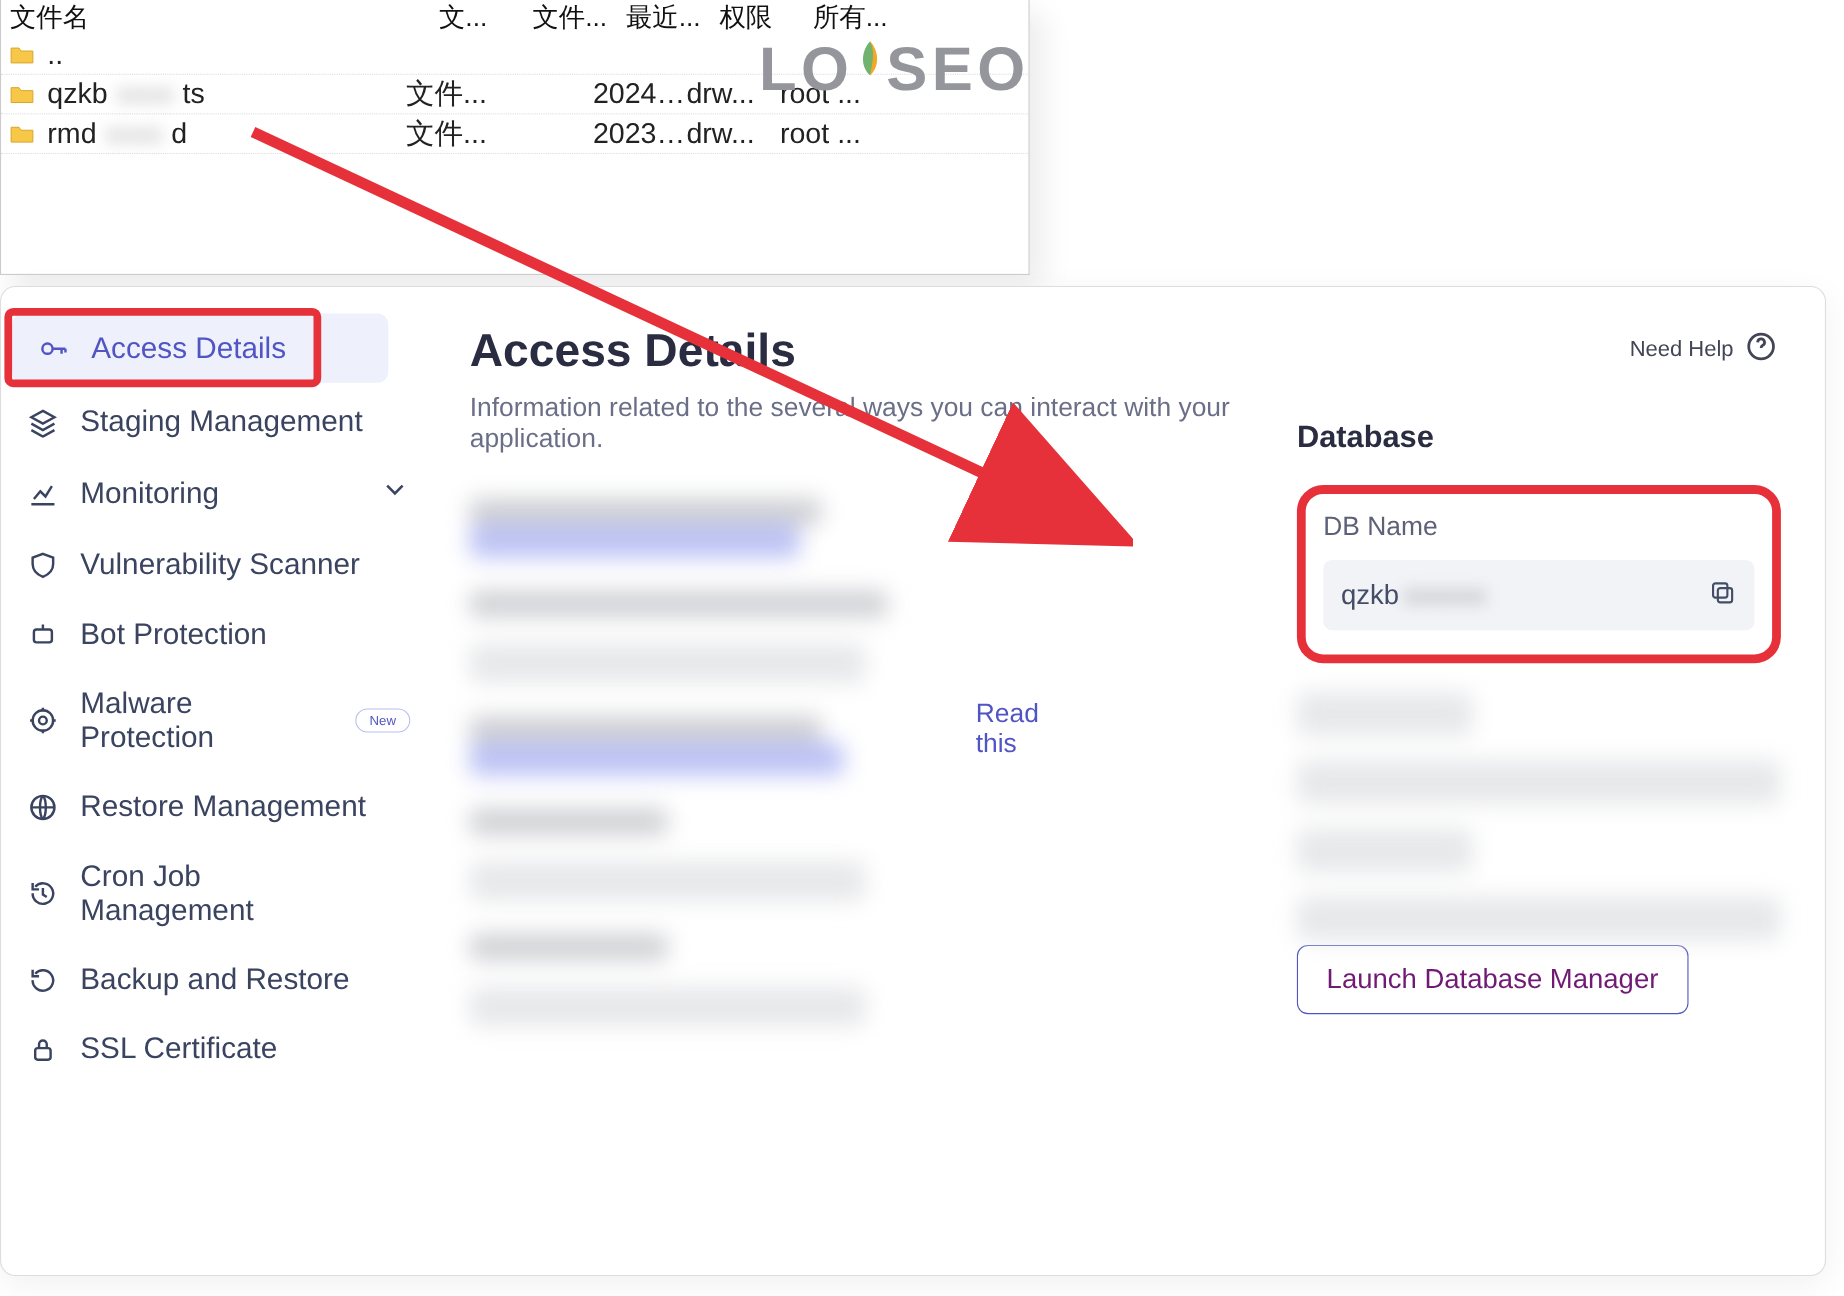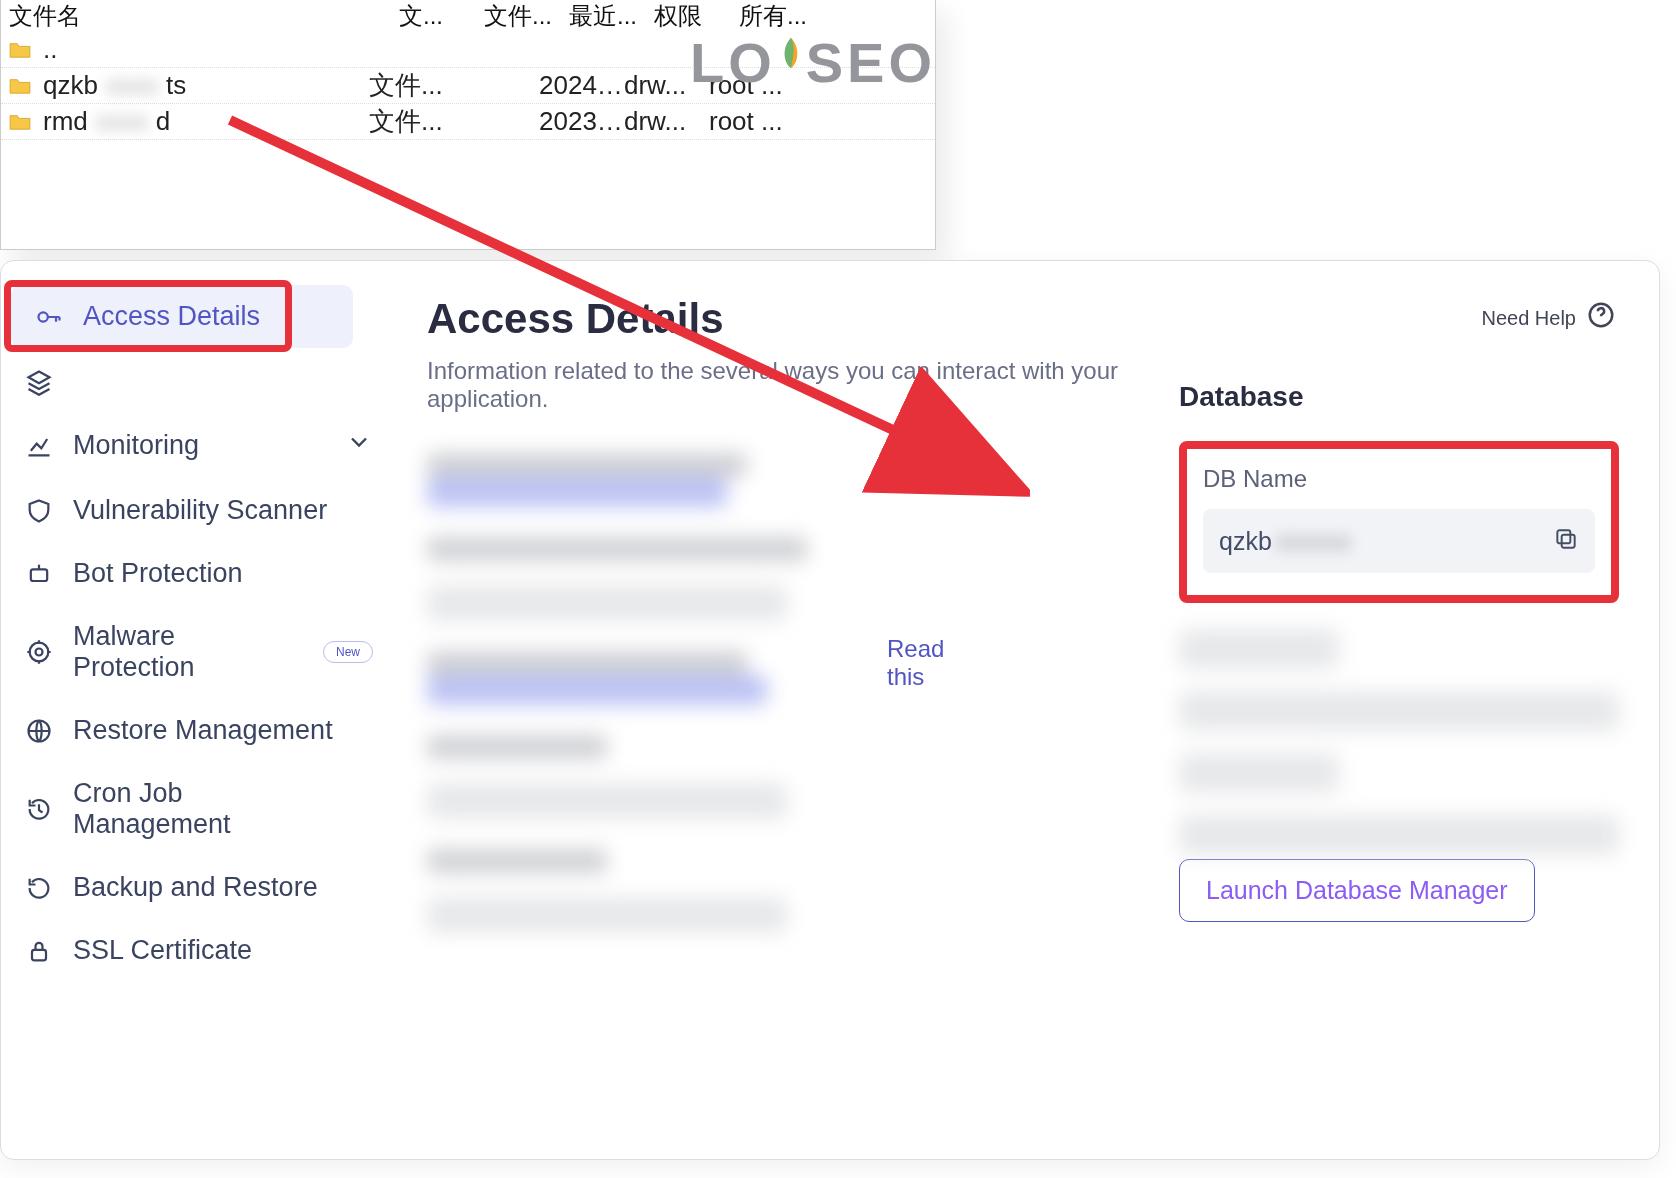--- a/index.html
+++ b/index.html
@@ -116,21 +116,21 @@
   }
   .blurred-block .bb-row { background:#e7e8ea; height:36px; border-radius:8px; margin:24px 0; }
   .blurred-block .bb-label { background:#cfd0d4; height:24px; width:180px; border-radius:6px; margin-top:30px;}
   .blurred-block .bb-wide { width: 320px; }
   .blurred-block .bb-link { background:#bcc2f5; height:30px; width:300px; border-radius:6px;}
   .read-this { position:absolute; left:460px; top:340px; color:#5155c3; font-size:24px; width:80px;}
   
   .db-section-title { font-size:28px; font-weight:700; color:#2a2d41; margin-top:86px;}
   .db-box {
     border: 8px solid #e7313a;
-    border-radius: 8px;
+    border-radius: 24px;
     padding: 16px 16px 22px 16px;
     margin-top: 28px;
   }
   .db-label { font-size:24px; color:#5c6178; }
   .db-field {
     display:flex; align-items:center;
     background:#f2f3f7;
     border-radius:8px;
     height: 64px;
     padding: 0 16px;
@@ -140,21 +140,21 @@
   .db-value { font-size:25px; color:#444d66; display:flex; align-items:center;}
   .db-value .blur { filter: blur(7px); color:#999; }
   .copy-btn { cursor:pointer; }
   .copy-btn svg { width:26px; height:26px; stroke:#444d66; stroke-width:1.8; fill:none; }
 
   .db-blur-rest { filter:blur(10px); margin-top:26px; height:210px;}
   .db-blur-rest div { background:#e7e8ea; height:40px; border-radius:8px; margin:22px 0;}
   .launch-btn {
     margin-top: 20px;
     border:1.6px solid #5155c3;
-    color:#8b5cf6;
+    color:#701a75;
     background:#fff;
     font-size:25px;
     padding: 16px 26px;
     border-radius:10px;
     cursor:pointer;
   }
 
   
   .arrow-overlay {
     position:absolute;
@@ -247,20 +247,21 @@
           </svg>
         </span>
       <span>Access Details</span>
     </div>
     <div class="side-item">
       <span class="icon">
           <svg viewBox="0 0 24 24">
             <path d="M12 3l9 5-9 5-9-5 9-5zM3 13l9 5 9-5M3 18l9 5 9-5"></path>
           </svg>
         </span>
+      <span>Staging Management</span>
     </div>
     <div class="side-item">
       <span class="icon">
           <svg viewBox="0 0 24 24">
             <path d="M3 20h18M5 16l5-6 4 4 5-8"></path>
           </svg>
         </span>
       <span>Monitoring</span>
       <span class="chev"><svg viewBox="0 0 24 24" width="20" height="20">
             <path d="M6 9l6 6 6-6" stroke="#3a4460" stroke-width="2" fill="none"></path>

